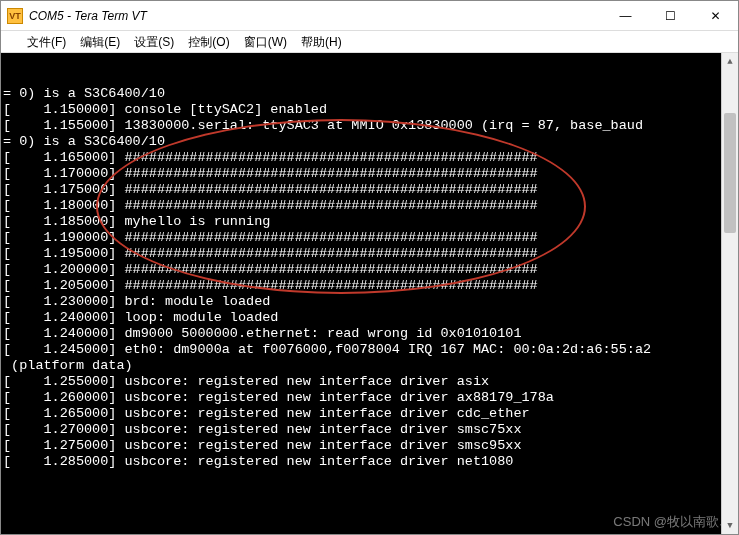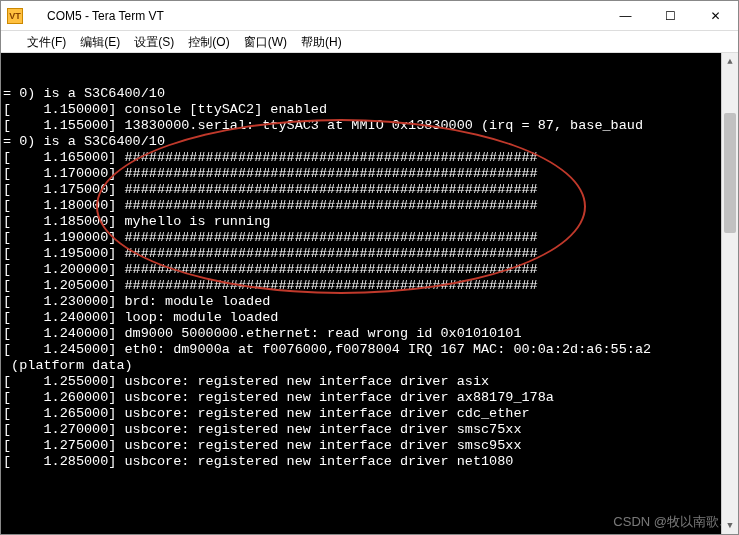--- a/index.html
+++ b/index.html
@@ -1,20 +1,20 @@
 <!DOCTYPE html>
 <html><head>
   <meta charset="utf-8">
   <style>
     * { margin: 0; padding: 0; box-sizing: border-box; }
     body { font-family: "Segoe UI", Tahoma, sans-serif; width: 739px; height: 535px; overflow: hidden; background: #fff; }
     .window { width: 739px; height: 535px; border: 1px solid #888; display: flex; flex-direction: column; }
-    .titlebar { height: 30px; background: #fff; display: flex; align-items: center; border-bottom: 1px solid #ddd; gap: 18px; }
+    .titlebar { height: 30px; background: #fff; display: flex; align-items: center; border-bottom: 1px solid #ddd; }
     .titlebar-icon { width: 16px; height: 16px; background: #ffc040; border: 1px solid #cc8800; margin: 0 6px; display: inline-flex; align-items: center; justify-content: center; font-size: 9px; color: #884400; font-weight: bold; }
-    .titlebar-text { flex: 1; font-size: 12px; }
+    .titlebar-text { flex: 1; font-size: 12px; font-style: italic; }
     .win-controls { display: flex; }
     .win-btn { width: 45px; height: 29px; display: flex; align-items: center; justify-content: center; font-size: 12px; cursor: pointer; }
     .menubar { height: 22px; padding: 2px 20px; font-size: 12px; display: flex; gap: 2px; border-bottom: 1px solid #ddd; }
     .menu-item { padding: 1px 6px; cursor: pointer; }
     .terminal { flex: 1; background: #000; color: #fff; font-family: "Consolas", "Courier New", monospace; font-size: 13.5px; line-height: 16px; padding: 1px 2px; white-space: pre; overflow: hidden; position: relative; }
     .highlight-oval { position: absolute; border: 2px solid #c0392b; border-radius: 50% / 50%; left: 95px; top: 66px; width: 490px; height: 175px; pointer-events: none; }
     .watermark { position: absolute; right: 6px; bottom: 4px; color: rgba(200,200,200,0.6); font-size: 13px; font-family: sans-serif; }
     .scrollbar { position: absolute; right: 0; top: 0; bottom: 0; width: 17px; background: #f0f0f0; border-left: 1px solid #ccc; }
     .scrollbar-thumb { position: absolute; left: 2px; right: 2px; top: 60px; height: 120px; background: #c1c1c1; border-radius: 2px; }
     .scrollbar-btn { position: absolute; left: 0; right: 0; height: 17px; display: flex; align-items: center; justify-content: center; font-size: 9px; color: #666; cursor: pointer; }

